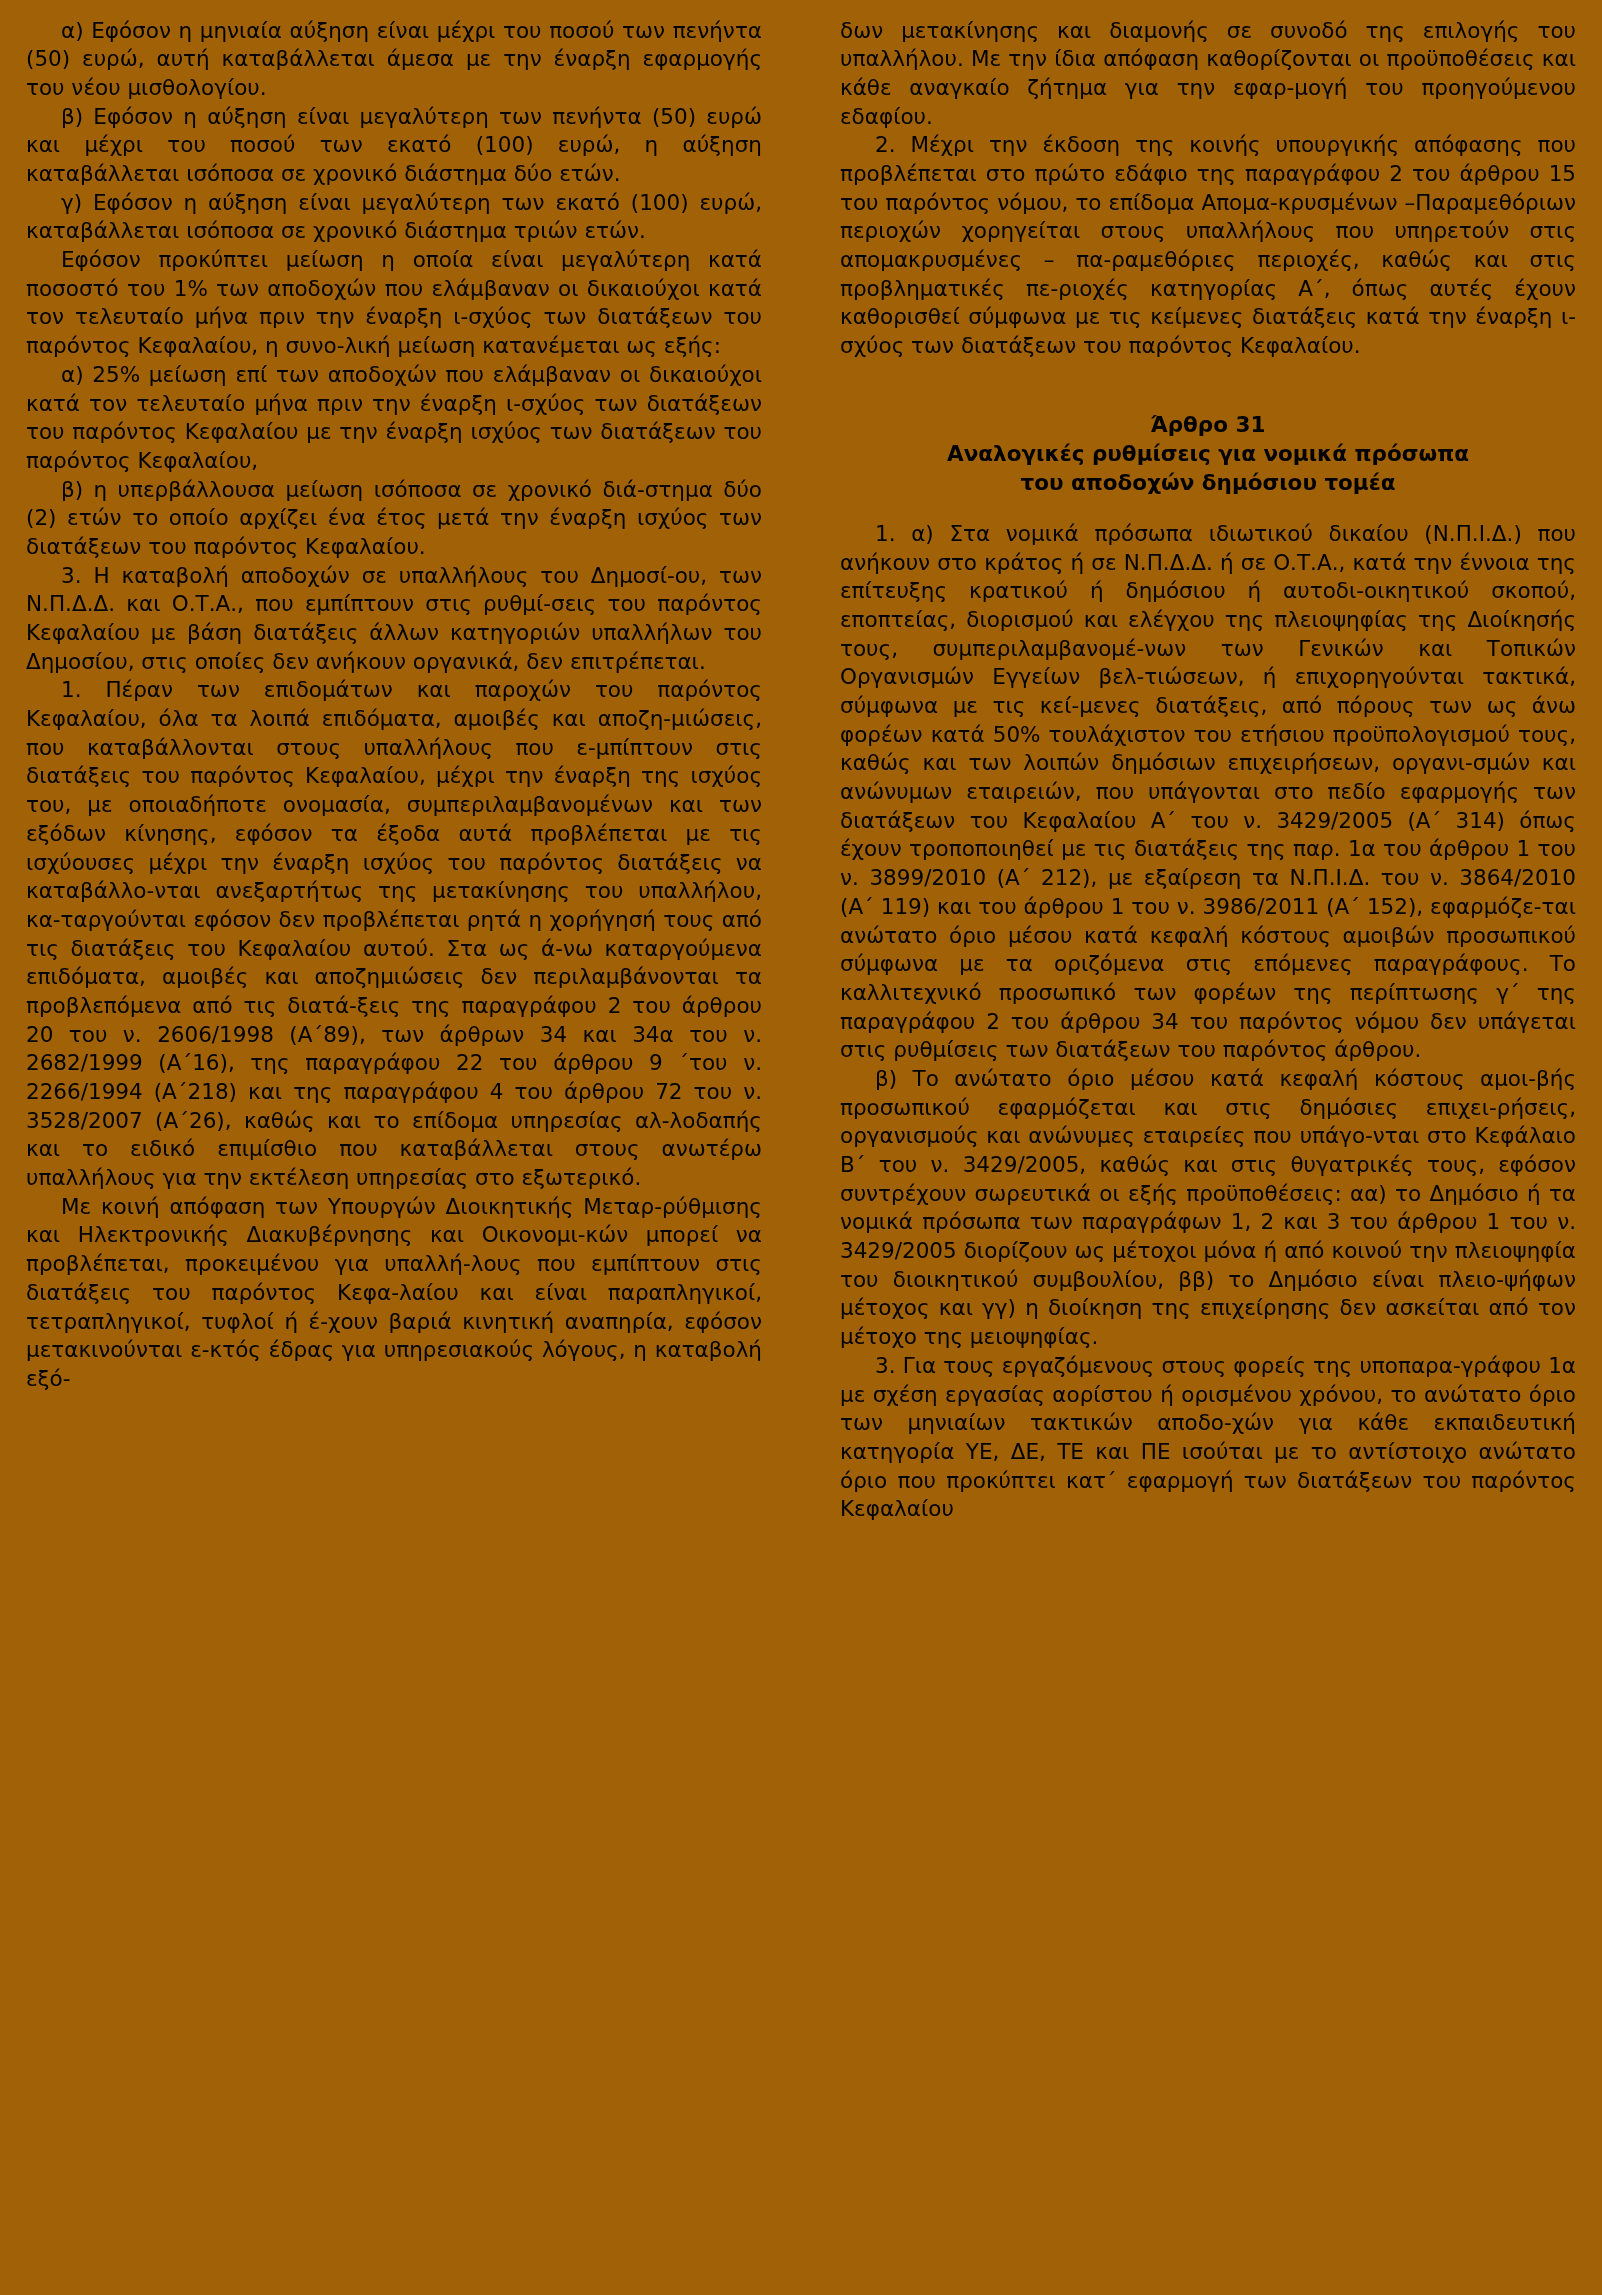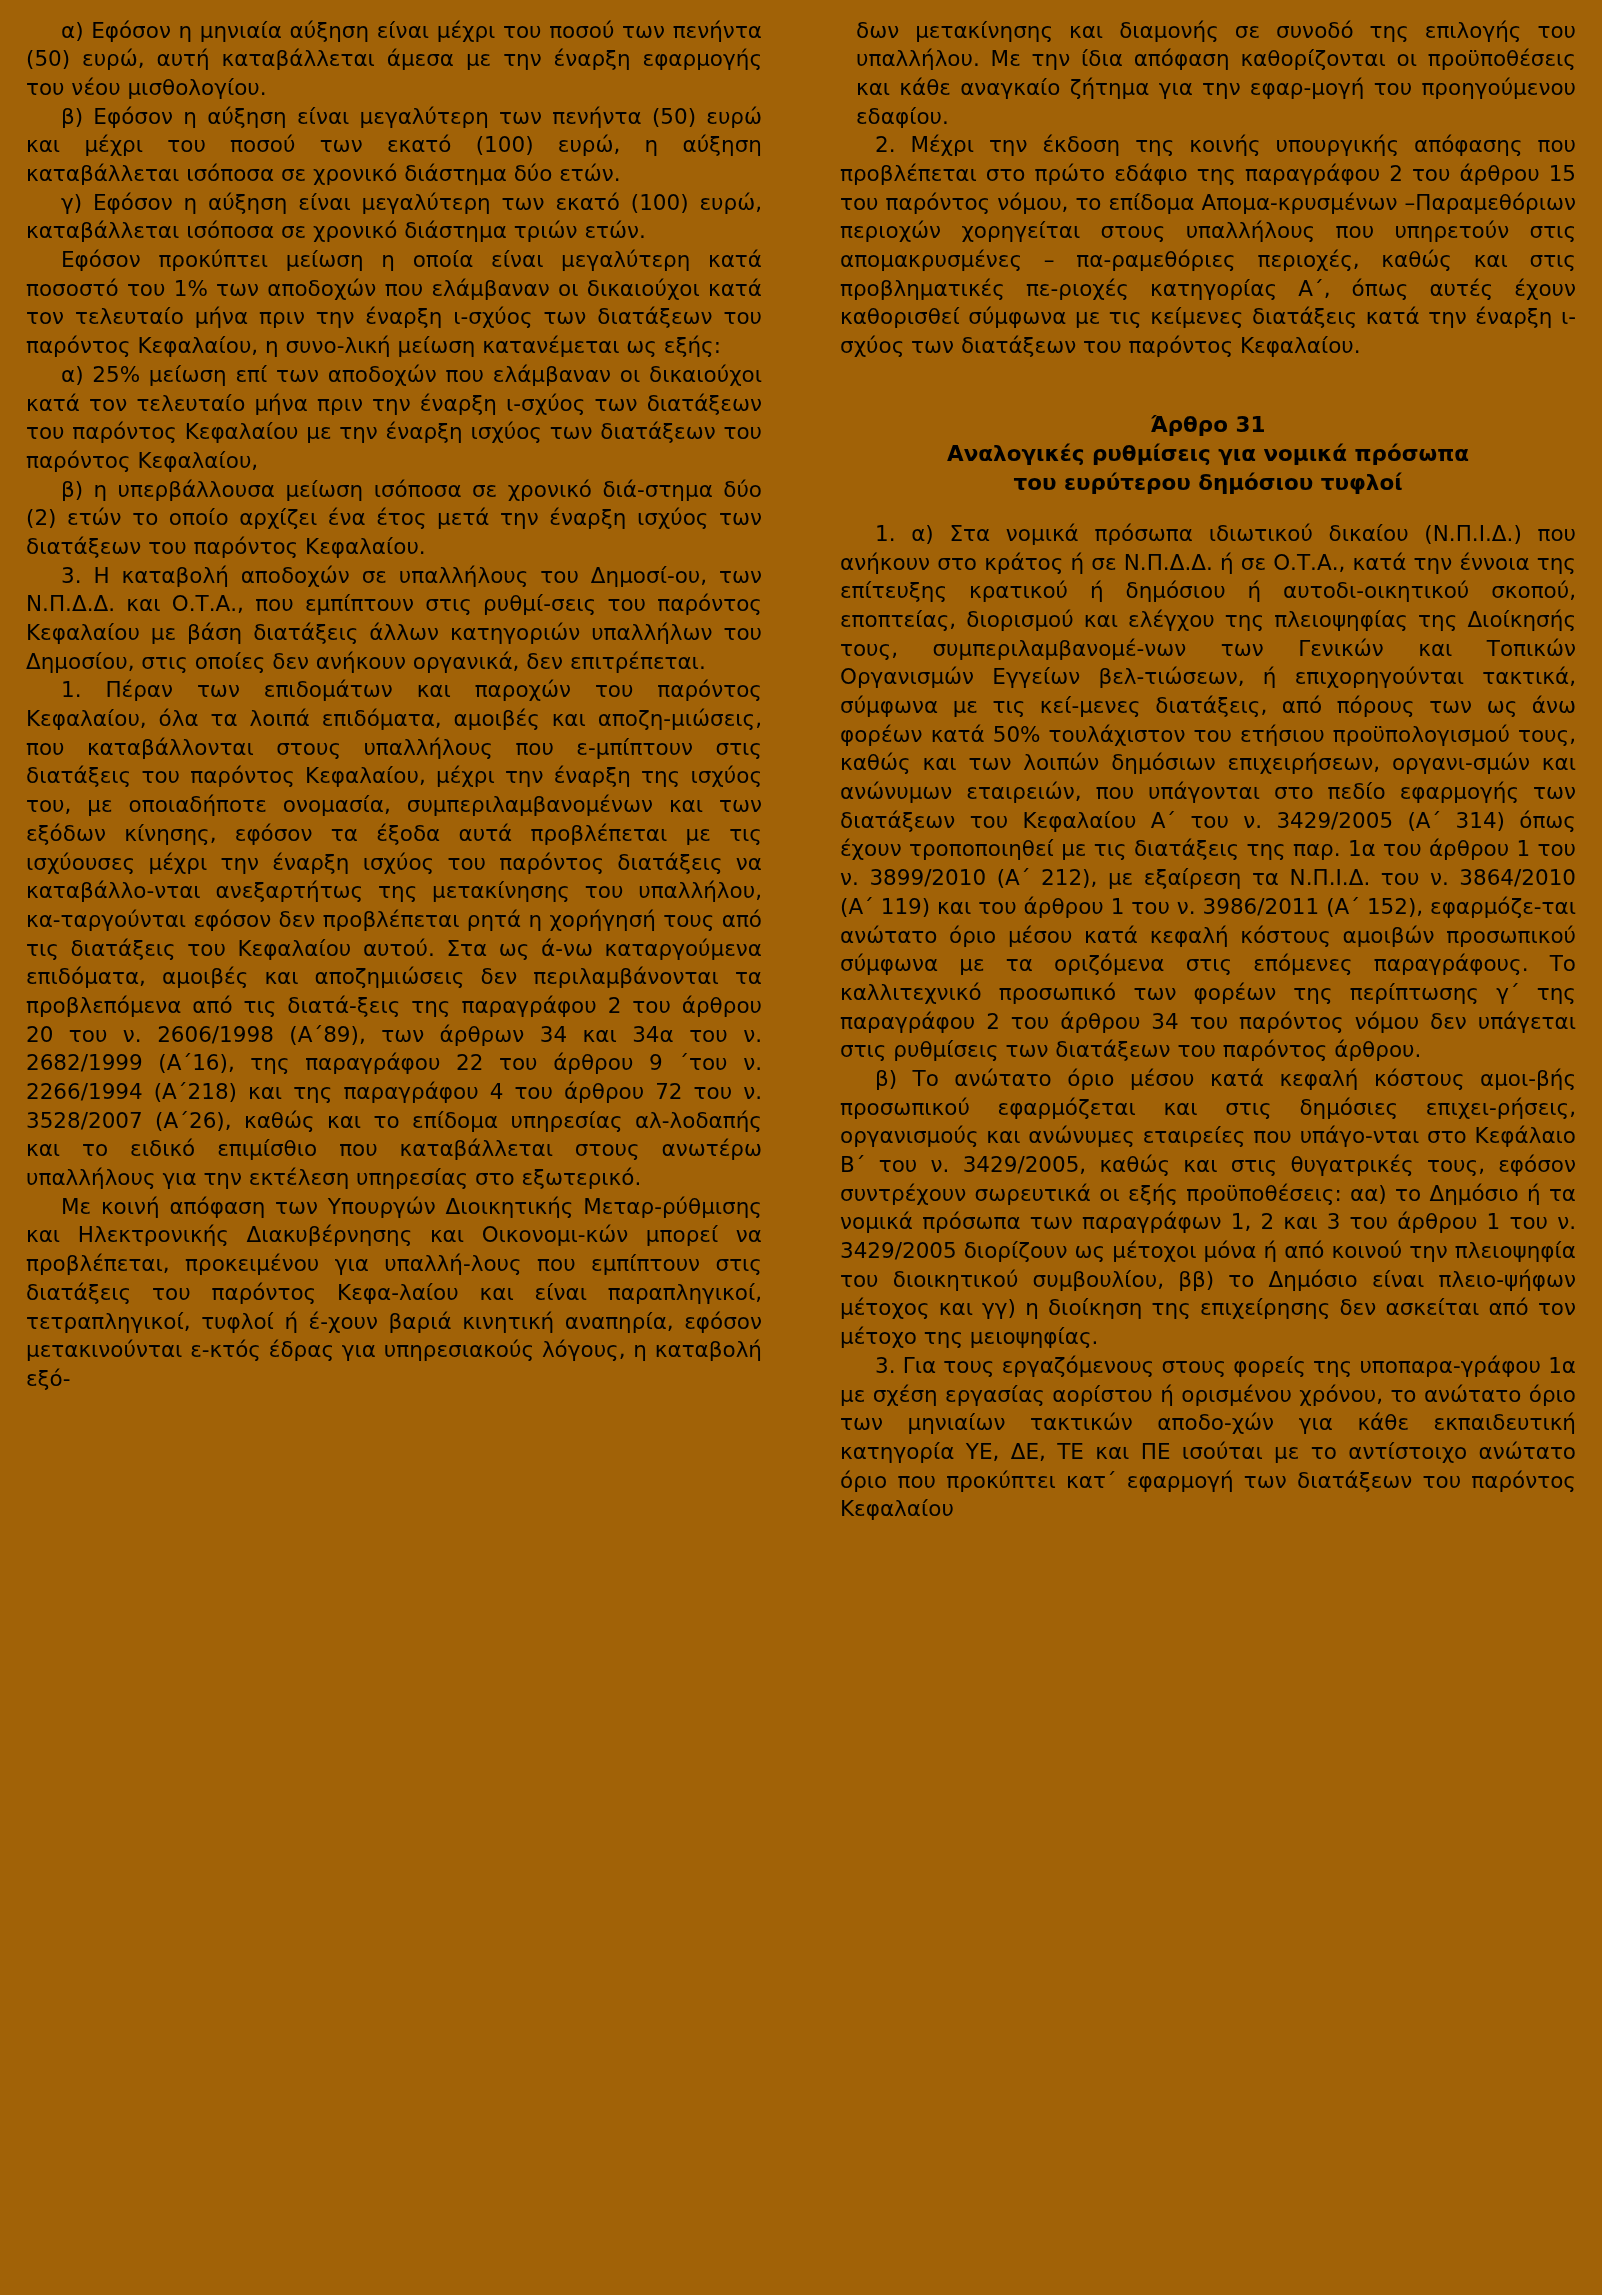--- a/index.html
+++ b/index.html
@@ -35,21 +35,21 @@
   .col-left { margin-right: 42px; }
   p {
     margin: 0;
     font-size: 21.5px;
     line-height: 1.335;
     text-align: justify;
     text-justify: inter-word;
     hyphens: manual;
   }
   p.indent { text-indent: 35px; }
-  p.noindent { text-indent: 0; margin-left: 16px; }
+  p.noindent { text-indent: 0; }
   .heading-block {
     margin-top: 49px;
     margin-bottom: 23px;
     text-align: center;
   }
   .heading-block .h-line {
     font-size: 21.5px;
     font-weight: bold;
     line-height: 1.35;
     text-align: center;
@@ -77,21 +77,21 @@
       <p class="indent"> Με κοινή απόφαση των Υπουργών Διοικητικής Μεταρ-ρύθμισης και Ηλεκτρονικής Διακυβέρνησης και Οικονομι-κών μπορεί να προβλέπεται, προκειμένου για υπαλλή-λους που εμπίπτουν στις διατάξεις του παρόντος Κεφα-λαίου και είναι παραπληγικοί, τετραπληγικοί, τυφλοί ή έ-χουν βαριά κινητική αναπηρία, εφόσον μετακινούνται ε-κτός έδρας για υπηρεσιακούς λόγους, η καταβολή εξό-</p>
     </div>
 
     <div class="col col-right">
       <p class="noindent">δων μετακίνησης και διαμονής σε συνοδό της επιλογής του υπαλλήλου. Με την ίδια απόφαση καθορίζονται οι προϋποθέσεις και κάθε αναγκαίο ζήτημα για την εφαρ-μογή του προηγούμενου εδαφίου.</p>
       <p class="indent">2. Μέχρι την έκδοση της κοινής υπουργικής απόφασης που προβλέπεται στο πρώτο εδάφιο της παραγράφου 2 του άρθρου 15 του παρόντος νόμου, το επίδομα Απομα-κρυσμένων –Παραμεθόριων περιοχών χορηγείται στους υπαλλήλους που υπηρετούν στις απομακρυσμένες – πα-ραμεθόριες περιοχές, καθώς και στις προβληματικές πε-ριοχές κατηγορίας Α΄, όπως αυτές έχουν καθορισθεί σύμφωνα με τις κείμενες διατάξεις κατά την έναρξη ι-σχύος των διατάξεων του παρόντος Κεφαλαίου.</p>
 
       <div class="heading-block">
         <p class="h-line">Άρθρο 31</p>
         <p class="h-line">Αναλογικές ρυθμίσεις για νομικά πρόσωπα</p>
-        <p class="h-line">του ευρύτερου δημόσιου τυφλοί</p>
+        <p class="h-line">του αποδοχών δημόσιου τομέα</p>
       </div>
 
       <p class="indent">1. α) Στα νομικά πρόσωπα ιδιωτικού δικαίου (Ν.Π.Ι.Δ.) που ανήκουν στο κράτος ή σε Ν.Π.Δ.Δ. ή σε Ο.Τ.Α., κατά την έννοια της επίτευξης κρατικού ή δημόσιου ή αυτοδι-οικητικού σκοπού, εποπτείας, διορισμού και ελέγχου της πλειοψηφίας της Διοίκησής τους, συμπεριλαμβανομέ-νων των Γενικών και Τοπικών Οργανισμών Εγγείων βελ-τιώσεων, ή επιχορηγούνται τακτικά, σύμφωνα με τις κεί-μενες διατάξεις, από πόρους των ως άνω φορέων κατά 50% τουλάχιστον του ετήσιου προϋπολογισμού τους, καθώς και των λοιπών δημόσιων επιχειρήσεων, οργανι-σμών και ανώνυμων εταιρειών, που υπάγονται στο πεδίο εφαρμογής των διατάξεων του Κεφαλαίου Α΄ του ν. 3429/2005 (Α΄ 314) όπως έχουν τροποποιηθεί με τις διατάξεις της παρ. 1α του άρθρου 1 του ν. 3899/2010 (Α΄ 212), με εξαίρεση τα Ν.Π.Ι.Δ. του ν. 3864/2010 (Α΄ 119) και του άρθρου 1 του ν. 3986/2011 (Α΄ 152), εφαρμόζε-ται ανώτατο όριο μέσου κατά κεφαλή κόστους αμοιβών προσωπικού σύμφωνα με τα οριζόμενα στις επόμενες παραγράφους. Το καλλιτεχνικό προσωπικό των φορέων της περίπτωσης γ΄ της παραγράφου 2 του άρθρου 34 του παρόντος νόμου δεν υπάγεται στις ρυθμίσεις των διατάξεων του παρόντος άρθρου.</p>
       <p class="indent">β) Το ανώτατο όριο μέσου κατά κεφαλή κόστους αμοι-βής προσωπικού εφαρμόζεται και στις δημόσιες επιχει-ρήσεις, οργανισμούς και ανώνυμες εταιρείες που υπάγο-νται στο Κεφάλαιο Β΄ του ν. 3429/2005, καθώς και στις θυγατρικές τους, εφόσον συντρέχουν σωρευτικά οι εξής προϋποθέσεις: αα) το Δημόσιο ή τα νομικά πρόσωπα των παραγράφων 1, 2 και 3 του άρθρου 1 του ν. 3429/2005 διορίζουν ως μέτοχοι μόνα ή από κοινού την πλειοψηφία του διοικητικού συμβουλίου, ββ) το Δημόσιο είναι πλειο-ψήφων μέτοχος και γγ) η διοίκηση της επιχείρησης δεν ασκείται από τον μέτοχο της μειοψηφίας.</p>
       <p class="indent">3. Για τους εργαζόμενους στους φορείς της υποπαρα-γράφου 1α με σχέση εργασίας αορίστου ή ορισμένου χρόνου, το ανώτατο όριο των μηνιαίων τακτικών αποδο-χών για κάθε εκπαιδευτική κατηγορία ΥΕ, ΔΕ, ΤΕ και ΠΕ ισούται με το αντίστοιχο ανώτατο όριο που προκύπτει κατ΄ εφαρμογή των διατάξεων του παρόντος Κεφαλαίου</p>
     </div>
 
   </div>
 </div>
 

